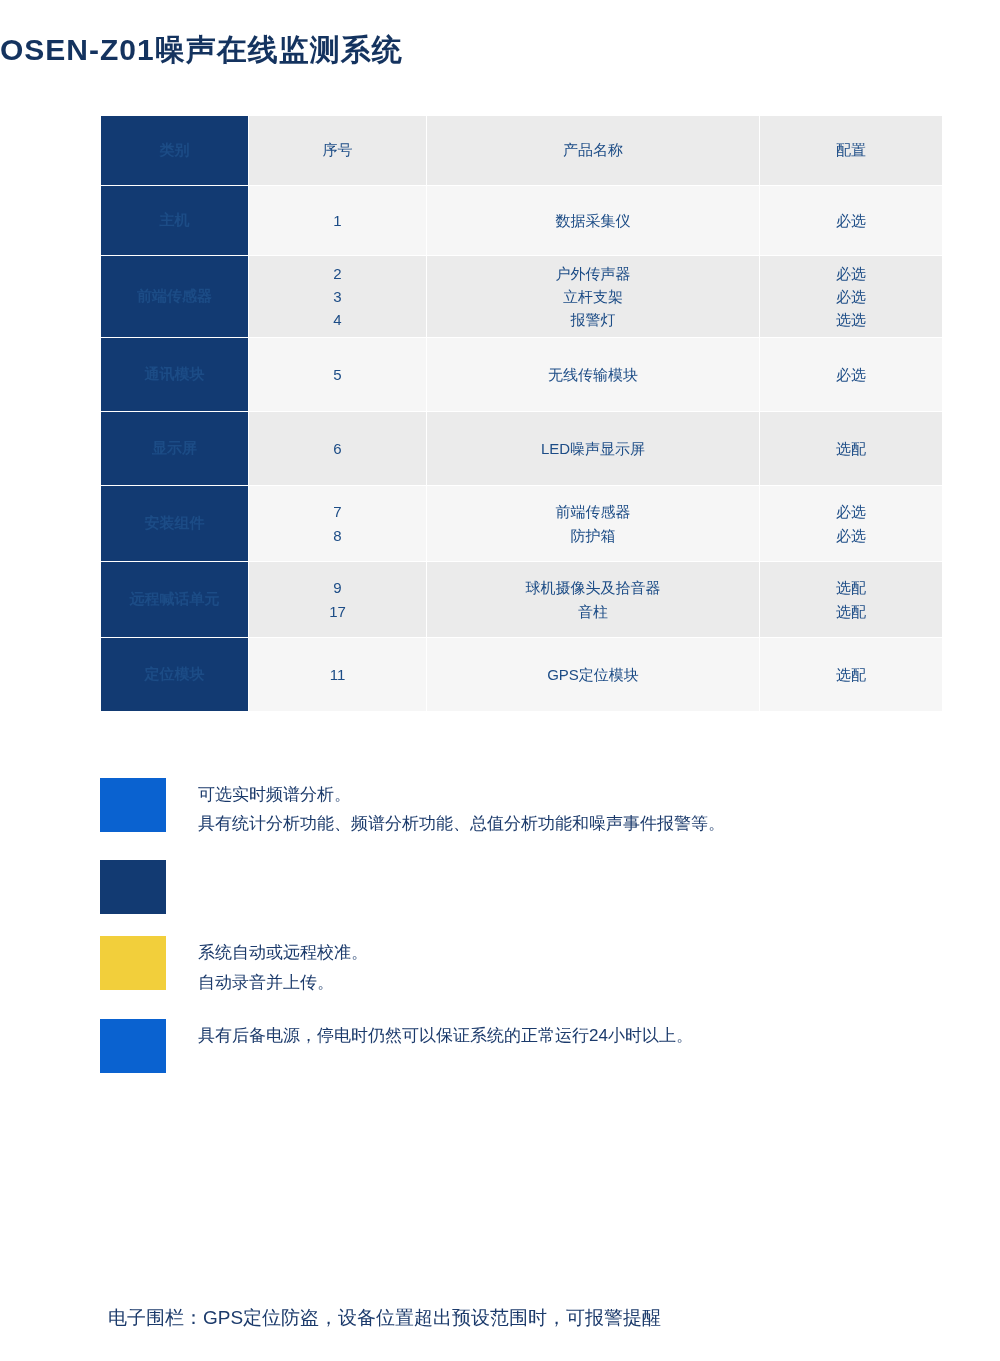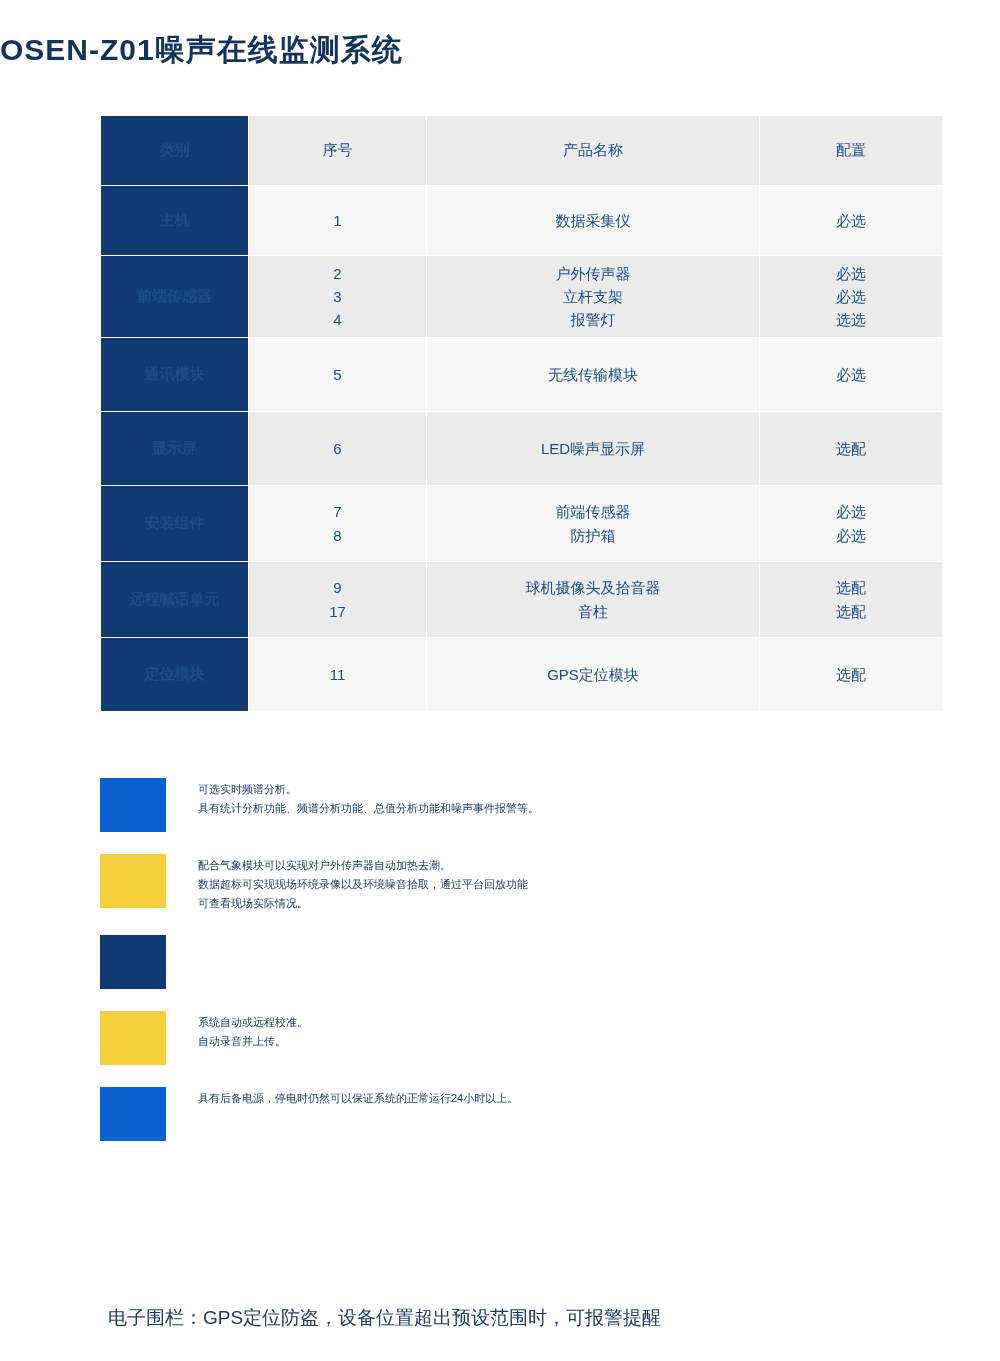--- a/index.html
+++ b/index.html
@@ -97,21 +97,21 @@
     align-items: flex-start;
     margin-bottom: 22px;
   }
   .swatch {
     width: 66px;
     height: 54px;
     flex: 0 0 66px;
     margin-right: 32px;
   }
   .ftext {
-    font-size: 11px;
+    font-size: 17px;
     line-height: 1.72;
     color: #1b3a6b;
     padding-top: 2px;
   }
   .ftext div { white-space: pre; }
   .footnote {
     position: absolute;
     left: 108px;
     top: 1305px;
     font-size: 19px;
@@ -244,28 +244,20 @@
   <div class="features">
 
     <div class="feature">
       <div class="swatch" style="background:#0a62d0"></div>
       <div class="ftext">
         <div>可选实时频谱分析。</div>
         <div>具有统计分析功能、频谱分析功能、总值分析功能和噪声事件报警等。</div>
       </div>
     </div>
 
-    <div class="feature">
-      <div class="swatch" style="background:#f2cf3b"></div>
-      <div class="ftext">
-        <div>配合气象模块可以实现对户外传声器自动加热去潮。</div>
-        <div>数据超标可实现现场环境录像以及环境噪音拾取，通过平台回放功能</div>
-        <div>可查看现场实际情况。</div>
-      </div>
-    </div>
 
     <div class="feature">
       <div class="swatch" style="background:#123a72"></div>
     </div>
 
     <div class="feature">
       <div class="swatch" style="background:#f2cf3b"></div>
       <div class="ftext">
         <div>系统自动或远程校准。</div>
         <div>自动录音并上传。</div>

